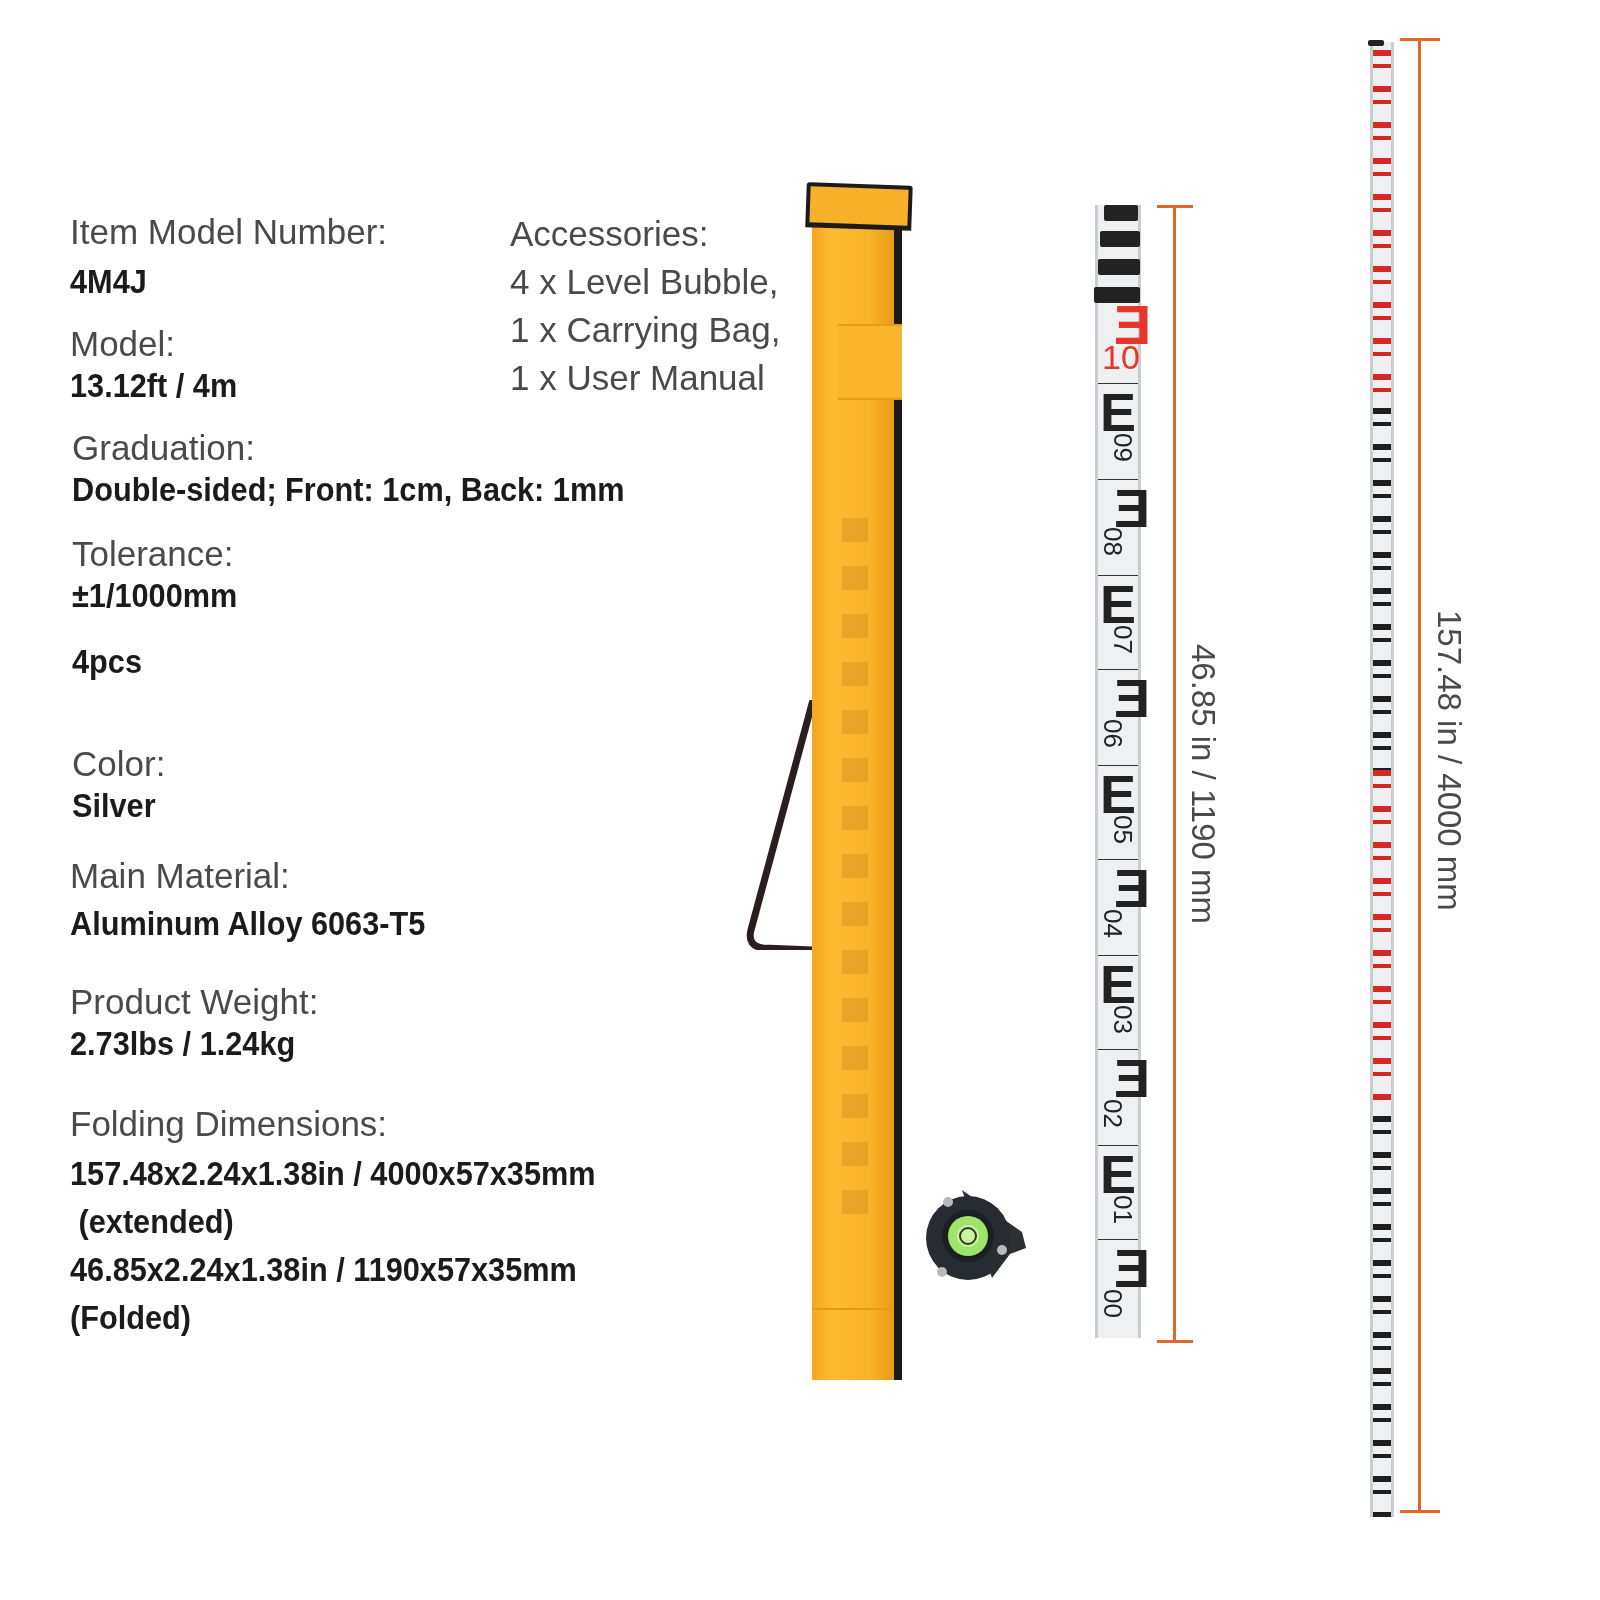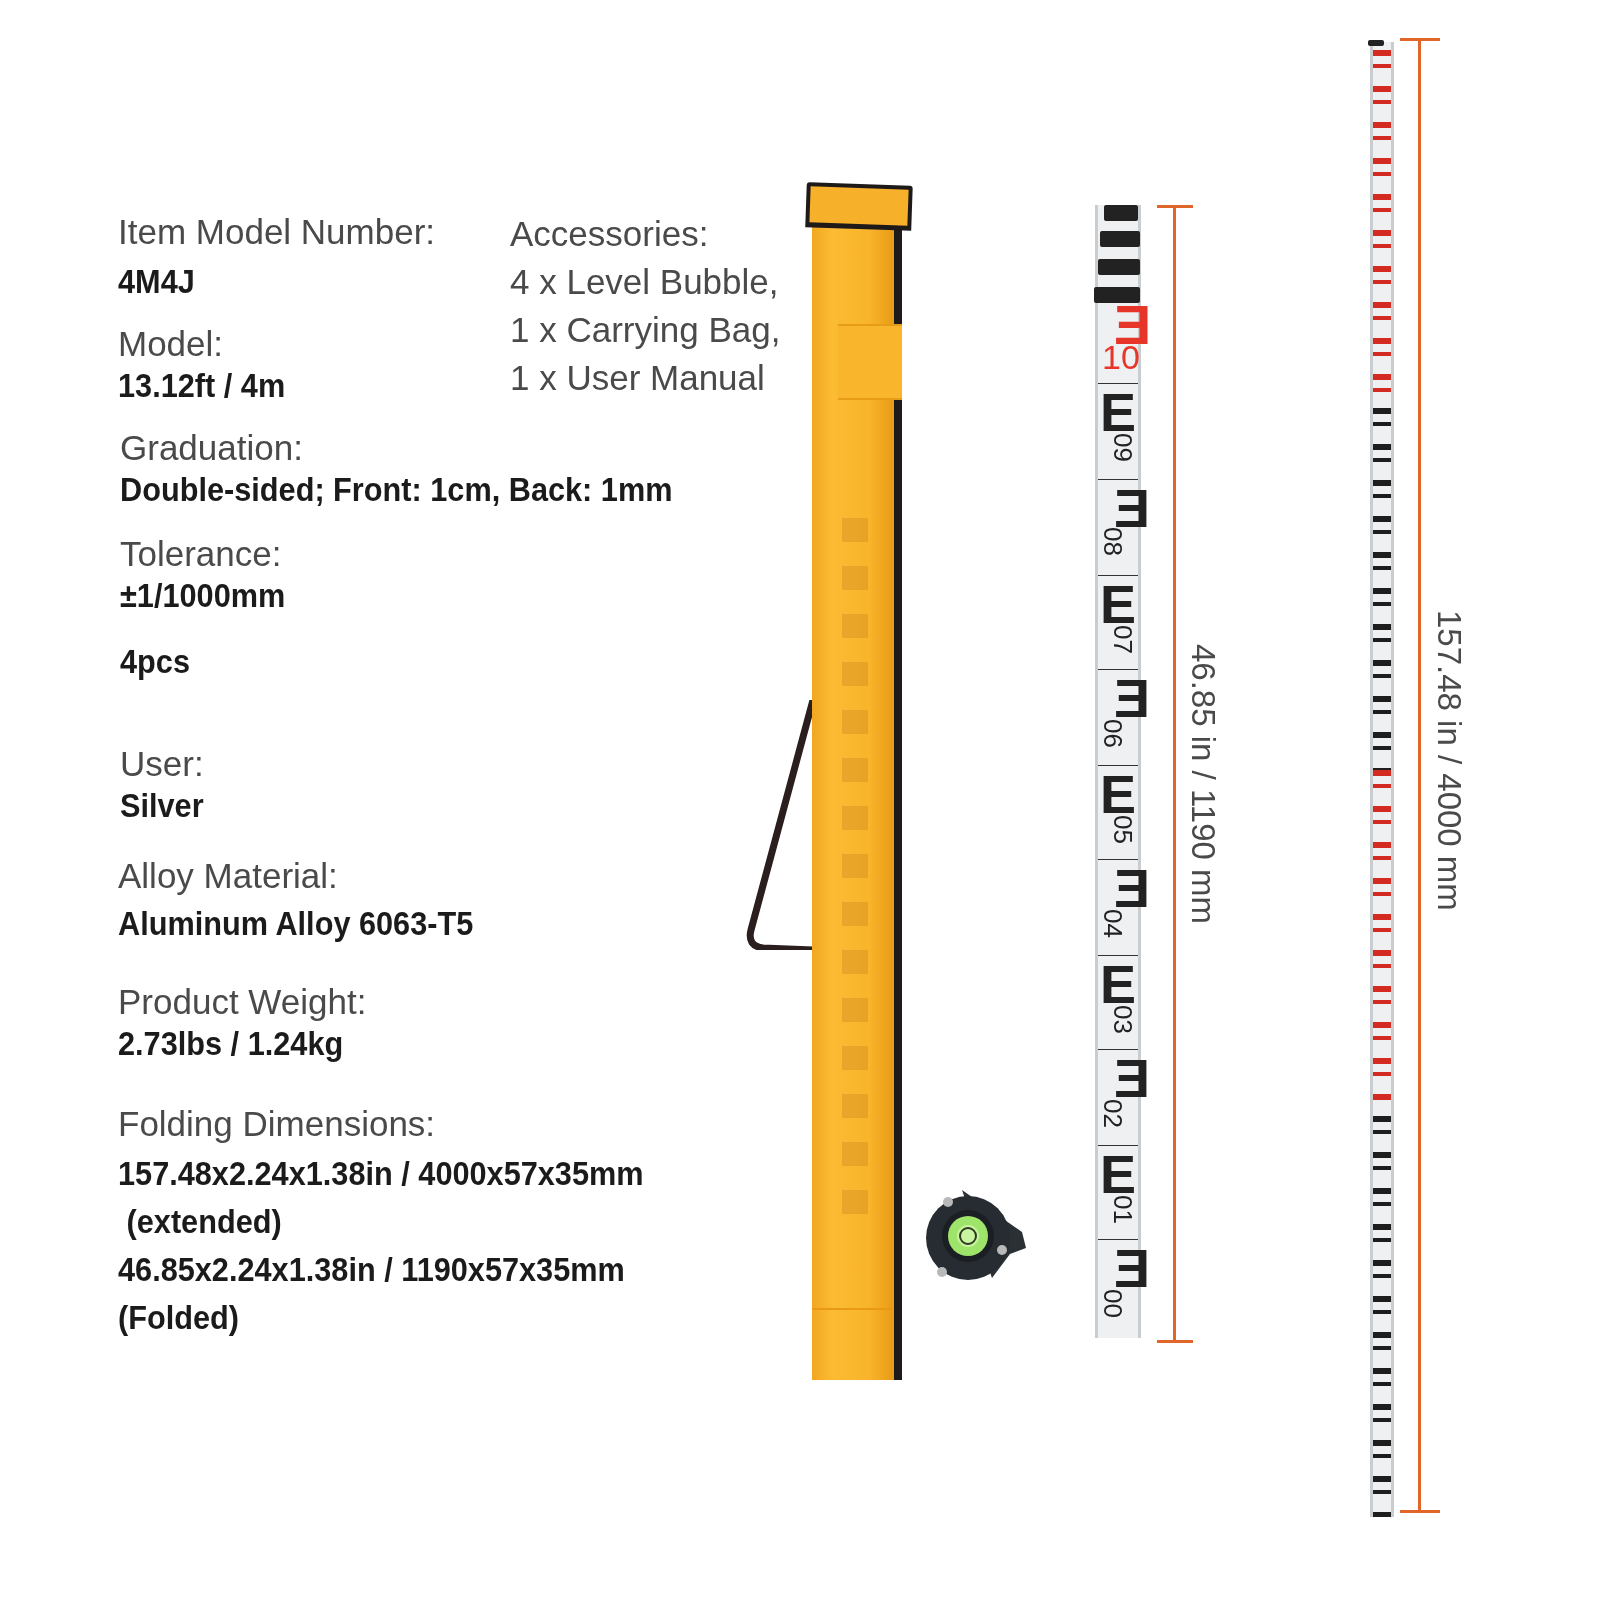--- a/index.html
+++ b/index.html
@@ -1,17 +1,17 @@
 <!DOCTYPE html>
 <html><head>
   <meta charset="utf-8">
   <style>
     html, body { margin:0; padding:0; background:#ffffff; }
     body { width:1600px; height:1600px; position:relative; overflow:hidden; font-family:"Liberation Sans", sans-serif; }
-    .spec { position:absolute; left:70px;margin-left:48px; }
+    .spec { position:absolute; left:70px; }
     .lbl { color:#4a4a4a; font-size:35px; line-height:40px; white-space:nowrap; }
     .val { color:#1b1b1b; font-size:33px; font-weight:bold; line-height:44px; white-space:nowrap; transform:scaleX(0.93); transform-origin:left; }
     .acc { position:absolute; left:468px; top:210px; }
     .acc .lbl { line-height:48px;margin-left:42px; }
     
     .bag { position:absolute; left:812px; top:188px; width:82px; height:1192px; background:linear-gradient(90deg,#f2a720 0%,#fbbb33 25%,#f8b42b 70%,#e89b14 100%); border-right:8px solid #1e1a1a; }
     .bag-flap { position:absolute; left:-6px; top:-4px; width:98px; height:36px; background:#f7b02a; border:4px solid #1e1a1a; border-bottom-width:5px; border-radius:3px 3px 0 0; transform:rotate(2deg); }
     .bag-pocket { position:absolute; left:26px; top:136px; width:64px; height:72px; background:#f9b52c; border-top:2px solid #e79c18; border-bottom:2px solid #e79c18; }
     .bag-seam { position:absolute; left:0; top:1120px; width:82px; height:2px; background:#e89a15; }
     .bag-ghost { position:absolute; left:30px; top:330px; width:26px; height:700px; background:repeating-linear-gradient(180deg, rgba(180,110,20,0.25) 0 24px, transparent 24px 48px); }
@@ -46,25 +46,25 @@
   <div class="val">Double-sided; Front: 1cm, Back: 1mm</div>
 </div>
 <div class="spec" style="top:534px;left:72px">
   <div class="lbl">Tolerance:</div>
   <div class="val">±1/1000mm</div>
 </div>
 <div class="spec" style="top:640px;left:72px">
   <div class="val">4pcs</div>
 </div>
 <div class="spec" style="top:744px;left:72px">
-  <div class="lbl">User:</div>
+  <div class="lbl">Color:</div>
   <div class="val">Silver</div>
 </div>
 <div class="spec" style="top:856px">
-  <div class="lbl">Alloy Material:</div>
+  <div class="lbl">Main Material:</div>
   <div class="val" style="margin-top:6px">Aluminum Alloy 6063-T5</div>
 </div>
 <div class="spec" style="top:982px">
   <div class="lbl">Product Weight:</div>
   <div class="val">2.73lbs / 1.24kg</div>
 </div>
 <div class="spec" style="top:1104px">
   <div class="lbl">Folding Dimensions:</div>
   <div class="val" style="margin-top:6px;line-height:48px">157.48x2.24x1.38in / 4000x57x35mm</div>
   <div class="val" style="line-height:48px;white-space:pre"> (extended)</div>

